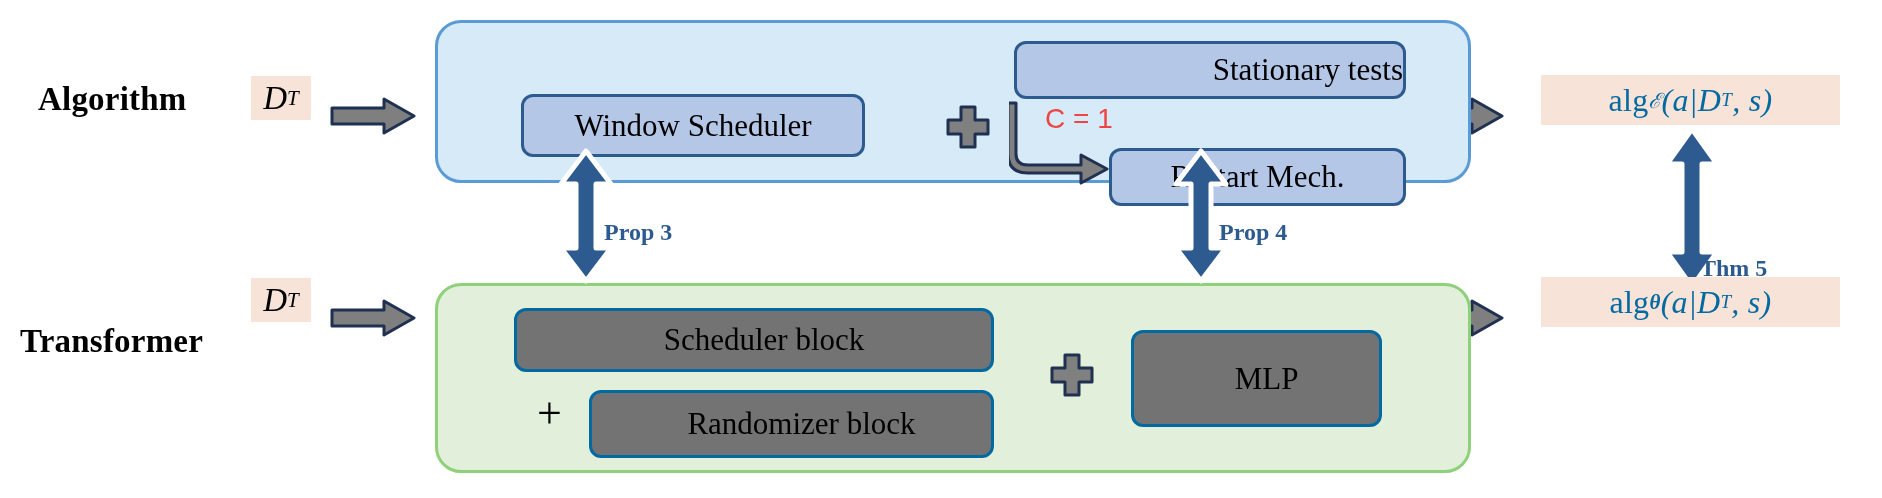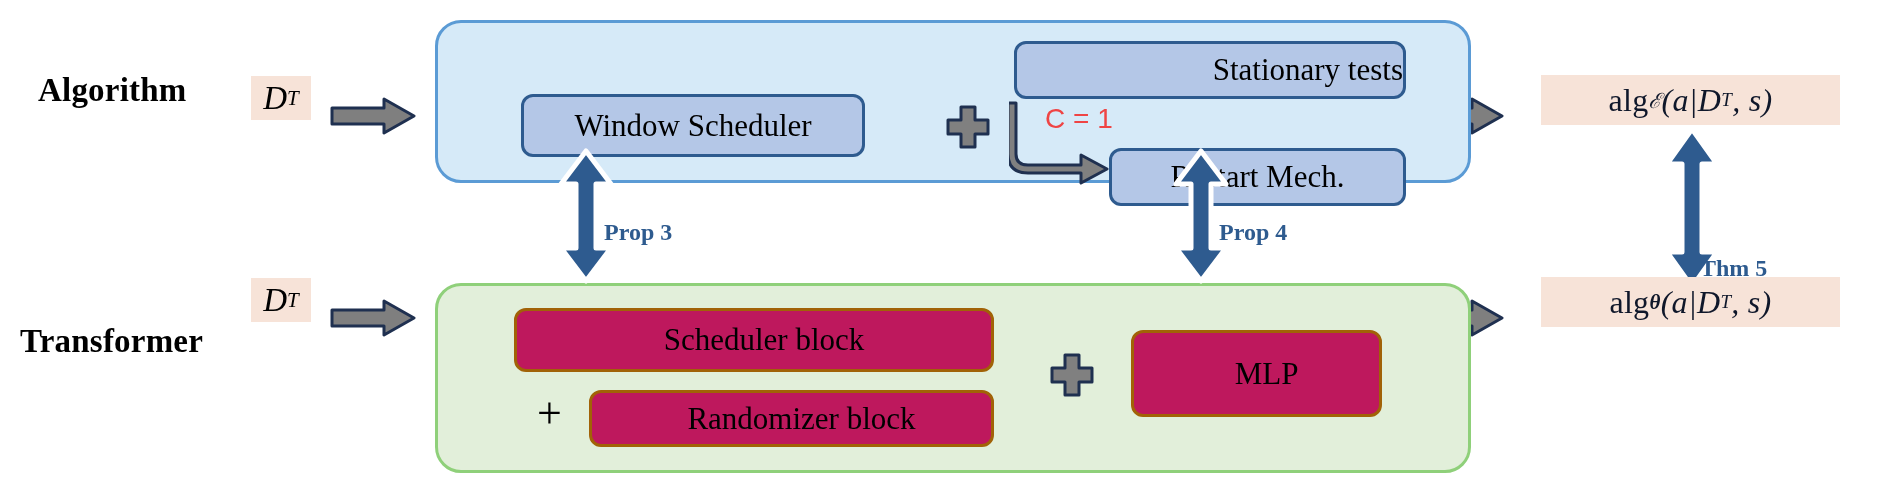--- a/index.html
+++ b/index.html
@@ -12,21 +12,21 @@
   
   .row-label{
     position:absolute;
     font-family:"Liberation Serif", serif;
     font-weight:bold;
     font-size:33px;
     color:#000;
     white-space:nowrap;
     letter-spacing:.2px;
   }
-  #label-algorithm{left:38px;top:72px;}
+  #label-algorithm{left:38px;top:81px;}
   #label-transformer{left:20px;top:283px;margin-top:40px;}
 
   
   .chip{
     position:absolute;
     background:#f7e3d8;
     color:#000;
     font-family:"Liberation Serif", serif;
     font-style:italic;
     font-size:33px;
@@ -34,21 +34,21 @@
     white-space:nowrap;
   }
   #chip-dt-top{left:251px;top:76px;width:60px;height:44px;}
   #chip-dt-bottom{left:251px;top:278px;width:60px;height:44px;}
   .sub{font-size:21px;vertical-align:sub;font-style:italic;}
 
   
   .outchip{
     position:absolute;
     background:#f7e3d8;
-    color:#0f172a;
+    color:#0369a1;
     font-family:"Liberation Serif", serif;
     font-size:32px;
     display:flex;align-items:center;justify-content:center;
     white-space:nowrap;letter-spacing:.3px;
   }
   #out-top{left:1541px;top:75px;width:299px;height:50px;}
   #out-bottom{left:1541px;top:277px;width:299px;height:50px;}
   .mi{font-style:italic;}
   .mib{font-style:italic;font-weight:bold;}
   .smallsub{font-size:21px;}
@@ -67,28 +67,28 @@
 
   
   .ibox{
     position:absolute;box-sizing:border-box;
     display:flex;align-items:center;justify-content:center;
     font-family:"Liberation Serif", serif;
     font-size:31px;color:#000;white-space:nowrap;
     border-radius:12px;
   }
   .blue-box{background:#b4c7e7;border:3px solid #2e5b8f;}
-  .green-box{background:#be185d;border:3px solid #a16207;padding-left:20px;}
+  .green-box{background:#737373;border:3px solid #0369a1;padding-left:20px;}
 
   #box-window-scheduler{left:521px;top:94px;width:344px;height:63px;}
   #box-stationary{left:1014px;top:41px;width:392px;height:58px;justify-content:flex-end;}
   #box-restart{left:1109px;top:148px;width:297px;height:58px;}
   #box-scheduler-block{left:514px;top:308px;width:480px;height:64px;}
-  #box-randomizer-block{left:589px;top:390px;width:405px;height:57px;}
-  #box-mlp{left:1131px;top:330px;width:251px;height:87px;}
+  #box-randomizer-block{left:589px;top:390px;width:405px;height:68px;}
+  #box-mlp{left:1131px;top:330px;width:251px;height:97px;}
 
   
   .plus-grey{position:absolute;width:46px;height:46px;}
   #plus-top{left:945px;top:104px;}
   #plus-bottom{left:1049px;top:352px;}
 
   
   #plus-randomizer{
     position:absolute;left:537px;top:392px;
     font-family:"Liberation Serif", serif;

